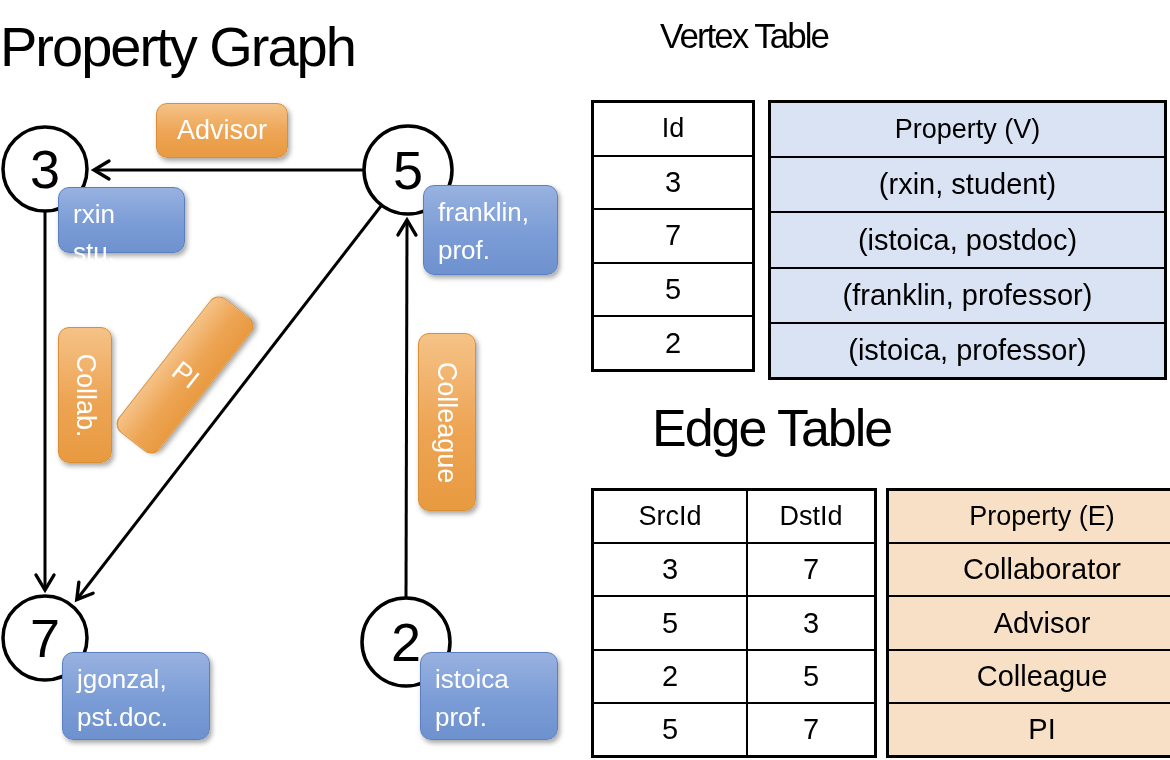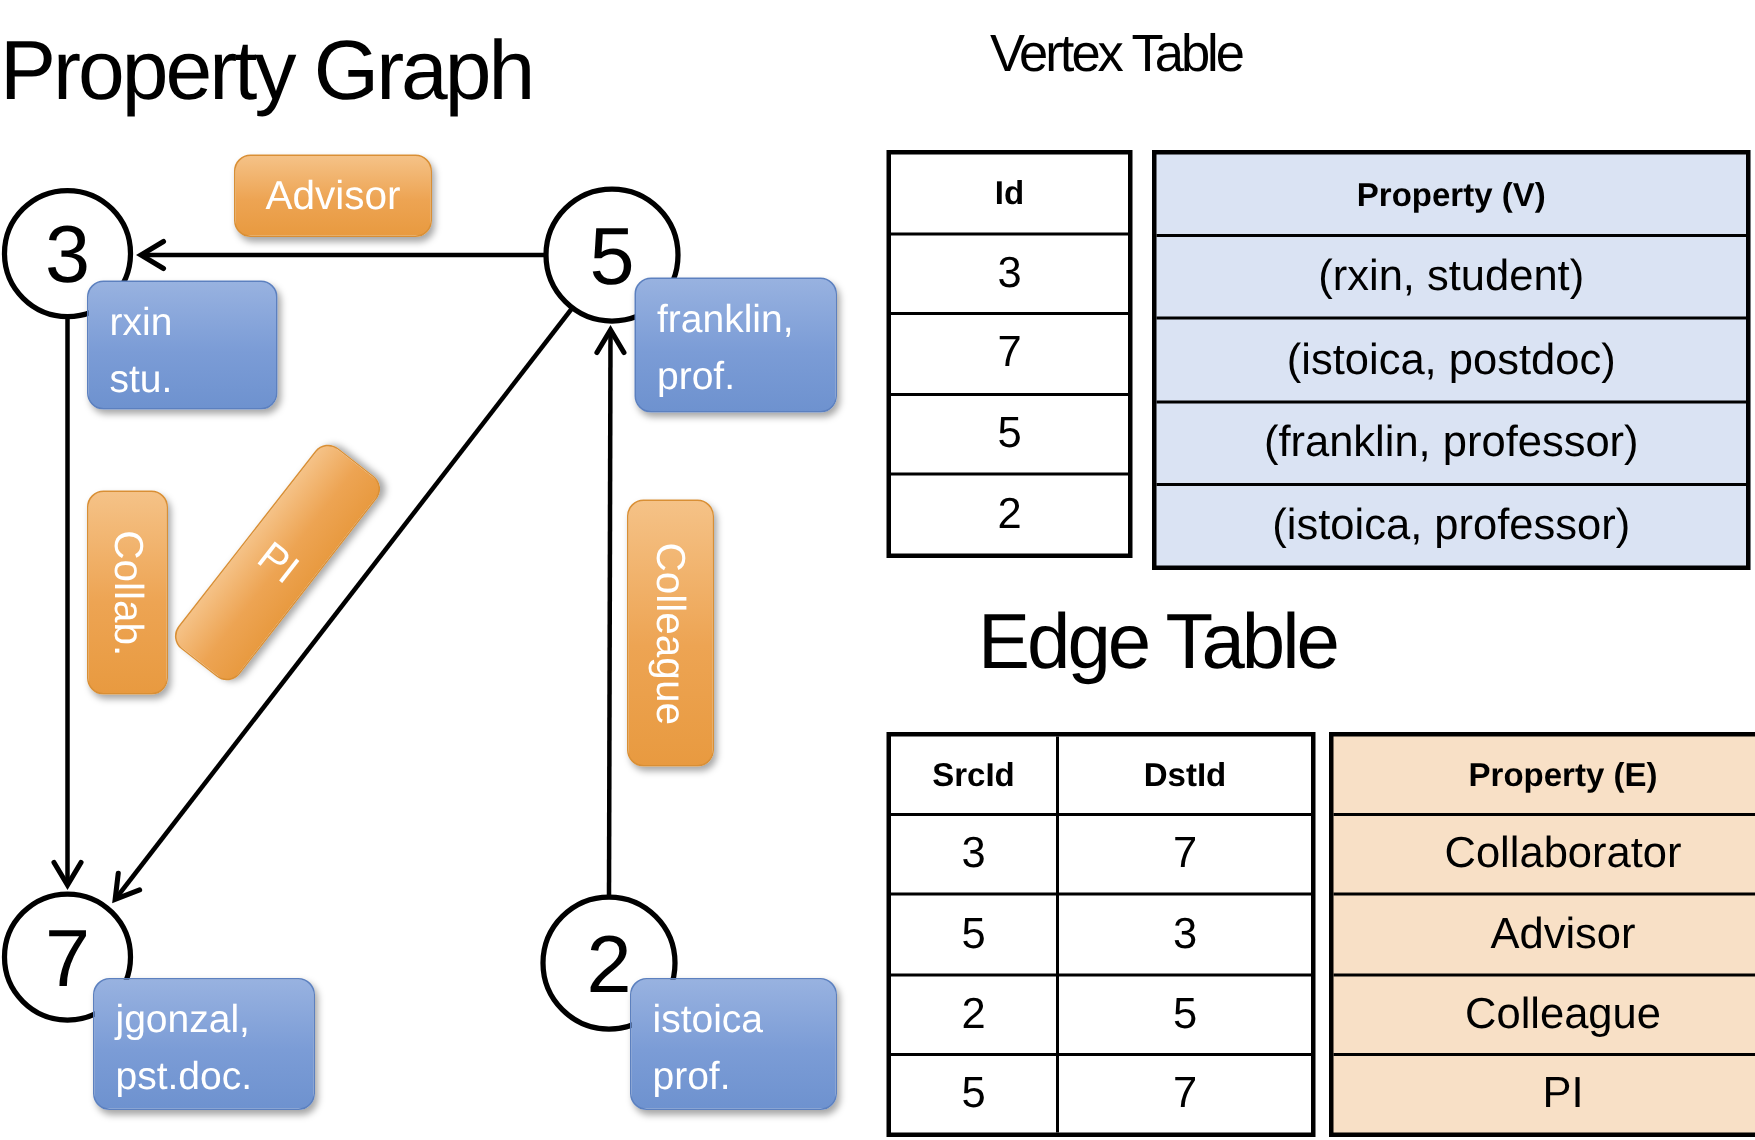--- a/index.html
+++ b/index.html
@@ -29,36 +29,36 @@
   .elabel-advisor   { left:156px; top:103px; width:132px; height:55px; }
   .elabel-collab    { left:58px;  top:327px; width:54px;  height:136px; }
   .elabel-pi        { left:100px; top:349px; width:170px; height:52px; transform:rotate(-52deg); }
   .elabel-colleague { left:418px; top:333px; width:58px;  height:178px; }
 
   
   .vlabel { position:absolute; border-radius:11px; border:1px solid #5c80bf;
             background:linear-gradient(180deg,#98b2e0 0%,#7b9cd6 55%,#6e92cf 100%);
             box-shadow:2px 3px 5px rgba(0,0,0,0.35);
             color:#ffffff; font-size:26px; line-height:1.45; padding:8px 0 0 14px; }
-  .vlabel-rxin     { left:58px;  top:187px; width:127px; height:86px; }
+  .vlabel-rxin     { left:58px;  top:187px; width:127px; height:66px; }
   .vlabel-franklin { left:423px; top:185px; width:135px; height:90px; }
   .vlabel-jgonzal  { left:62px;  top:652px; width:148px; height:88px; }
   .vlabel-istoica  { left:420px; top:652px; width:138px; height:88px; }
 
   
   .tbox { position:absolute; border:3px solid #000; display:flex; flex-direction:column; background:#fff; }
   .tbox .cell { flex:1; display:flex; align-items:center; justify-content:center;
                 border-bottom:2px solid #000; font-size:29px; color:#000; white-space:nowrap; }
   .tbox .cell:last-child { border-bottom:none; }
-  .tbox .hdr { font-weight:bold; font-size:22px; }
+  .tbox .hdr { font-weight:normal; font-size:27px; }
   .vt-id   { left:591px; top:100px; width:164px; height:272px; }
   .vt-prop { left:768px; top:100px; width:399px; height:280px; background:#dae3f3; }
   .et-ids  { left:591px; top:488px; width:286px; height:270px; flex-direction:row; }
   .et-ids .subcol { display:flex; flex-direction:column; height:100%; }
-  .et-ids .src { width:112px; border-right:2px solid #000; }
+  .et-ids .src { width:154px; border-right:2px solid #000; }
   .et-ids .dst { flex:1; }
   .et-prop { left:886px; top:488px; width:312px; height:270px; background:#f8e0c6; }
 </style>
 </head>
 <body>
 
 <div class="stage">
 
   <div class="big-title pg-title">Property Graph</div>
 

